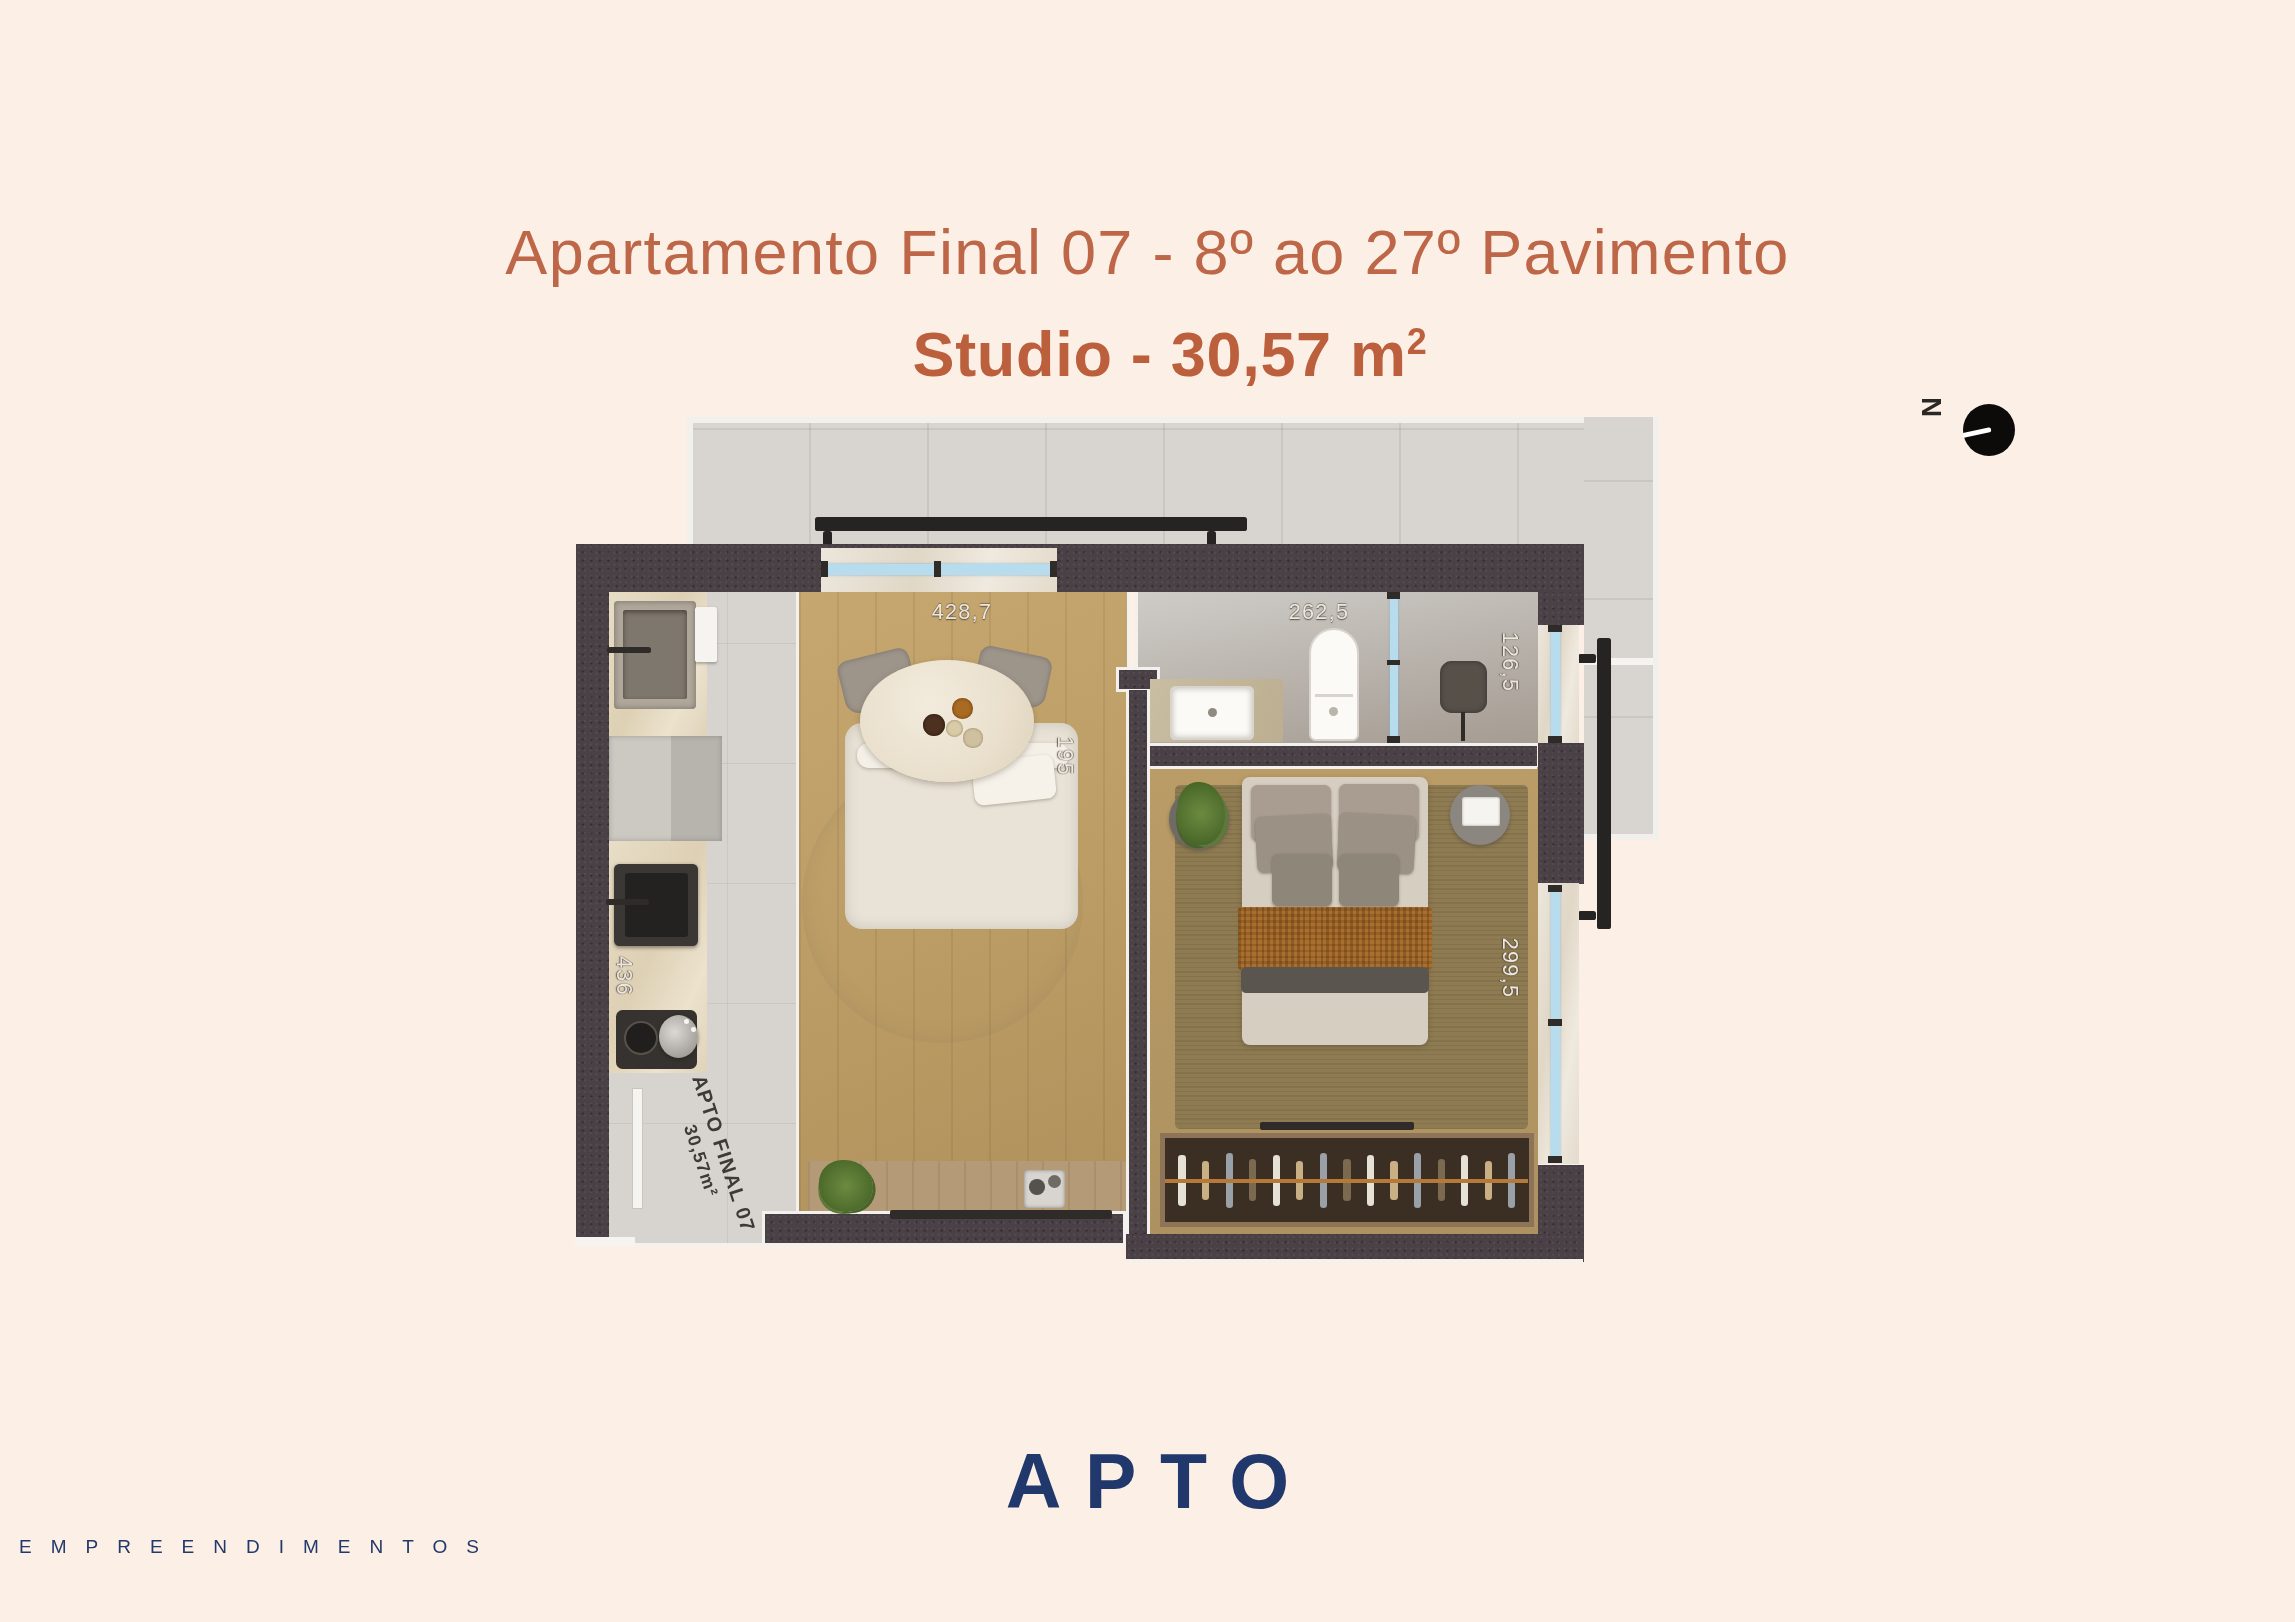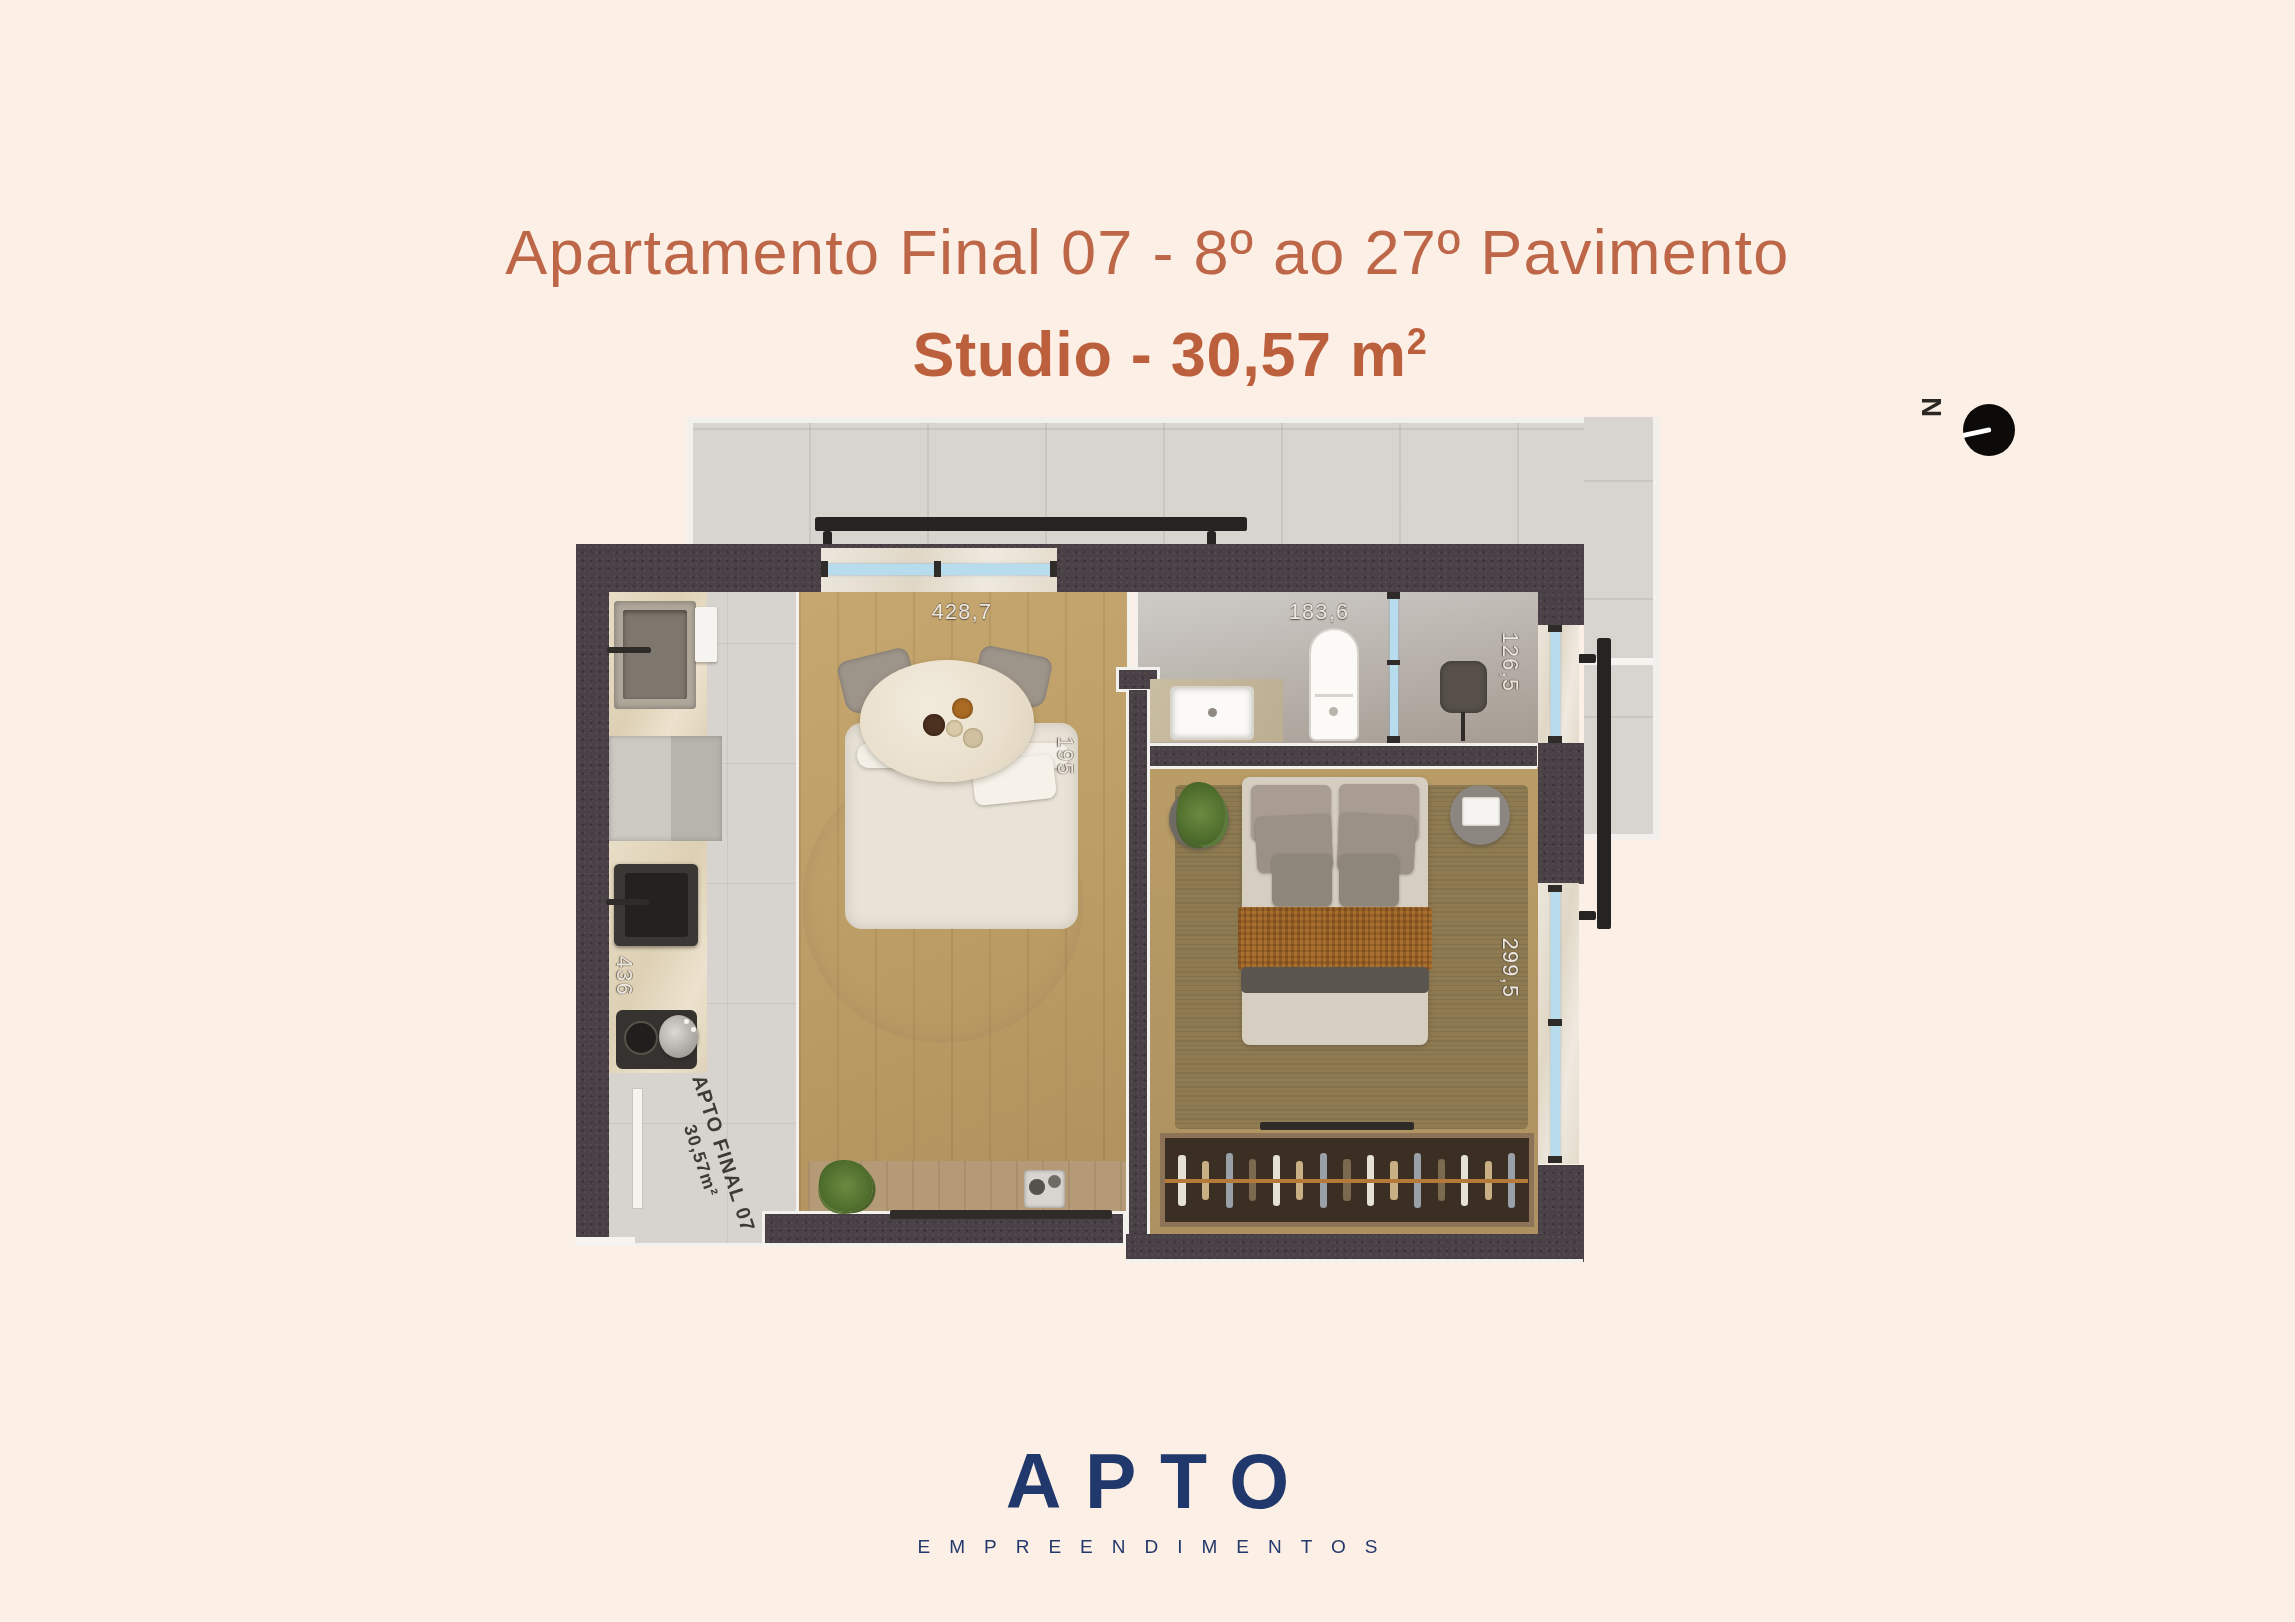--- a/index.html
+++ b/index.html
@@ -105,21 +105,21 @@
   .clothes{display:flex;justify-content:space-around;align-items:center;height:100%;padding:0 5.2px;}
   .clothes i{display:block;width:7.2px;border-radius:3.3px;}
   .clothes i:nth-child(4n+1){background:#e6e1d5;height:51px;}
   .clothes i:nth-child(4n+2){background:#c9b084;height:39px;}
   .clothes i:nth-child(4n+3){background:#99a0a8;height:55px;}
   .clothes i:nth-child(4n+4){background:#7b6a4f;height:42px;}
   .fixture{background:#fbfaf7;border:2px solid #d8d4cd;box-sizing:border-box;}
   
   .brand{left:0;right:0;top:1437px;text-align:center;font-size:77px;font-weight:700;
     color:#20386b;letter-spacing:23.6px;padding-left:23.6px;}
-  .tagline{left:0;right:0;top:1536px;text-align:center;font-size:19px;font-weight:500;
+  .tagline{left:0;right:0;top:1536px;text-align:left;font-size:19px;font-weight:500;
     color:#23396b;letter-spacing:19px;padding-left:19px;}
   .northN{font-size:27.5px;font-weight:600;color:#2a2724;transform:translate(-50%,-50%) rotate(-90deg);}
 </style>
 </head>
 <body>
 
 <div class="abs title">Apartamento Final 07 - 8º ao 27º Pavimento</div>
 <div class="abs subtitle">
   <span>Studio - 30,57 m</span><sup>2</sup>
 </div>
@@ -258,21 +258,21 @@
         <i></i>
         <i></i>
         <i></i>
         <i></i>
         <i></i>
     </div>
     <div class="abs" style="left:0;top:41px;width:363px;height:3.9px;background:#b5793a;"></div>
   </div>
 
   <div class="abs dim" style="left:962px;top:612px;">428,7</div>
-  <div class="abs dim" style="left:1319px;top:612px;">183,6</div>
+  <div class="abs dim" style="left:1319px;top:612px;">262,5</div>
   <div class="abs dim v" style="left:1510px;top:662px;">126,5</div>
   <div class="abs dim v" style="left:1065px;top:756px;">195</div>
   <div class="abs dim v" style="left:624px;top:976px;">436</div>
   <div class="abs dim v" style="left:1510px;top:968px;">299,5</div>
 
   <div class="abs unit-label" style="left:713px;top:1157px;">
     <span class="l1">APTO FINAL 07</span>
     <span class="l2">30,57m²</span>
   </div>
 </div>

